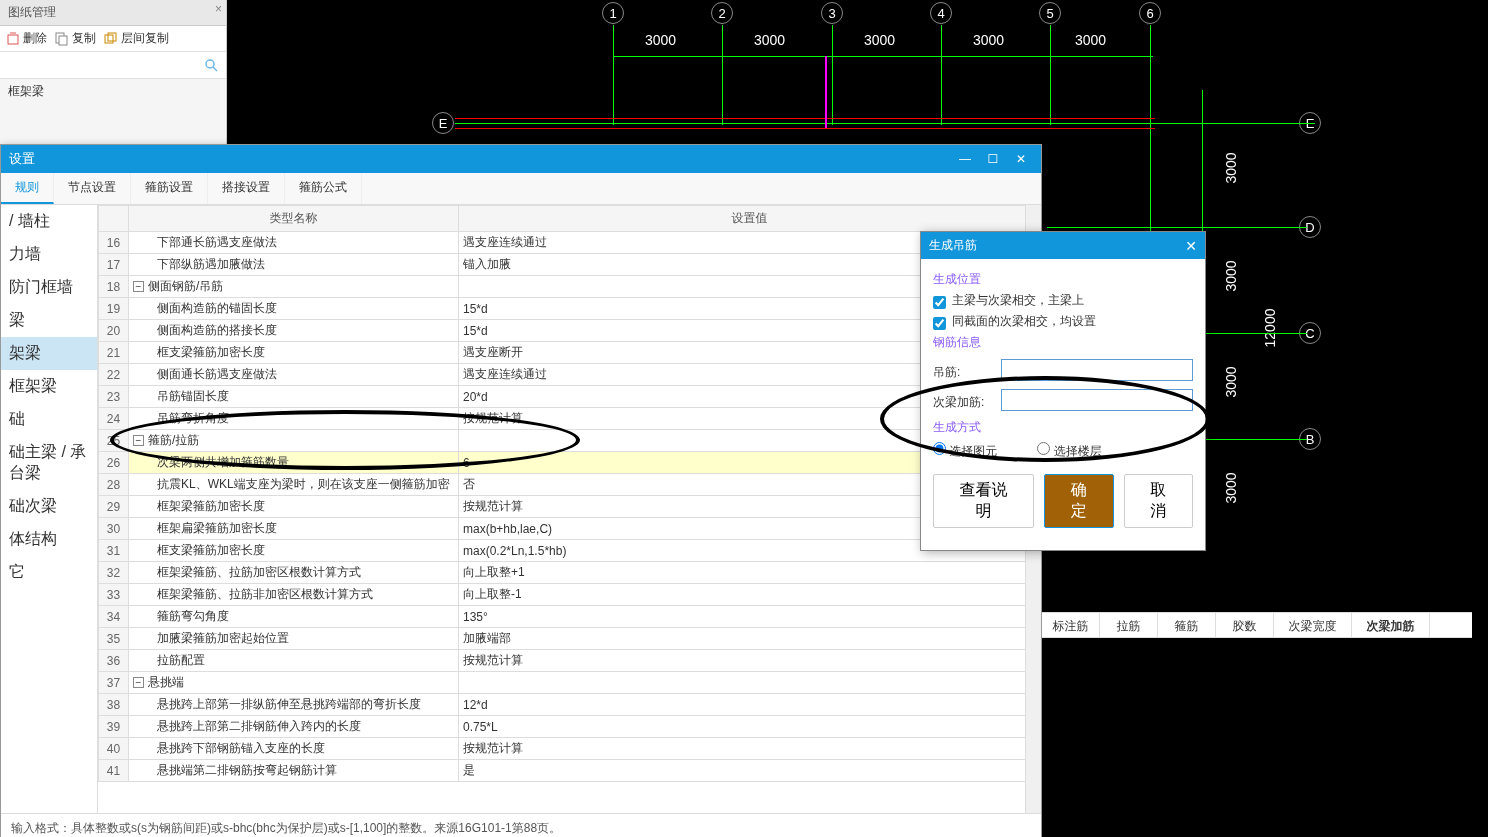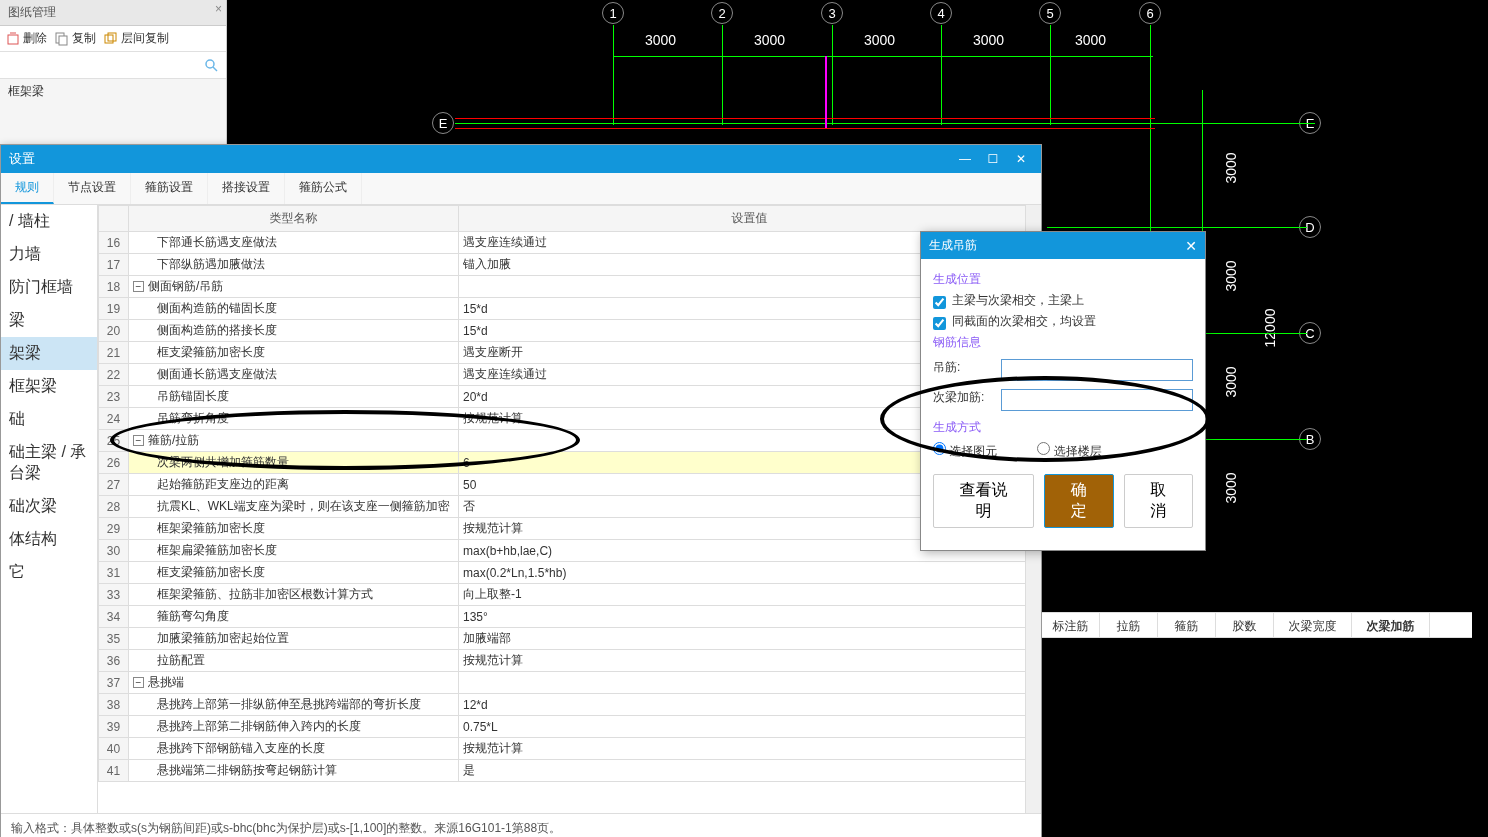--- a/index.html
+++ b/index.html
@@ -54,21 +54,21 @@
 .scrollbar-v { position: absolute; right: 0; top: 0; width: 16px; height: 100%; background: #f0f0f0; border-left: 1px solid #ddd; }
 
 
 .gen-dialog { position: absolute; left: 920px; top: 231px; width: 286px; background: #fff; border: 1px solid #888; box-shadow: 2px 2px 10px rgba(0,0,0,0.3); z-index: 100; }
 .gen-titlebar { background: #1296db; color: #fff; padding: 5px 8px; font-size: 12px; display: flex; justify-content: space-between; align-items: center; }
 .gen-close { cursor: pointer; color: #fff; font-size: 14px; }
 .gen-body { padding: 10px 12px; font-size: 12px; color: #333; }
 .gen-section-label { margin: 2px 0 4px 0; color: #8b5cf6; }
 .gen-check-row { display: flex; align-items: flex-end; gap: 6px; margin: 4px 0; }
 .gen-check-row input[type=checkbox] { accent-color: #1296db; }
-.gen-field-row { display: flex; align-items: flex-start; gap: 8px; margin: 8px 0; }
+.gen-field-row { display: flex; align-items: flex-end; gap: 8px; margin: 8px 0; }
 .gen-field-row label { width: 60px; }
 .gen-field-row input[type=text] { flex: 1; border: 1px solid #5a9bd5; padding: 3px 4px; font-size: 12px; }
 .gen-radio-row { display: flex; gap: 40px; margin: 6px 0; align-items: flex-end; }
 .gen-btns { display: flex; gap: 10px; justify-content: center; padding: 8px 0 12px 0; }
 .gen-btn { padding: 5px 18px; border: 1px solid #ccc; background: #fff; cursor: pointer; font-size: 16px; border-radius: 2px; }
 .gen-btn.primary { background: #a16207; color: #fff; border-color: #1296db; }
 
 
 .bottom-headers { position: absolute; left: 1042px; top: 612px; right: 16px; height: 26px; background: #fff; display: flex; border-top: 1px solid #ddd; border-bottom: 1px solid #ddd; }
 .bh-cell { padding: 5px 10px; border-right: 1px solid #ddd; font-size: 12px; color: #333; text-align: center; flex-shrink: 0; }
@@ -261,43 +261,43 @@
               <td class="rownum">25</td>
               <td class="name-col group"><span class="expand-icon">−</span>箍筋/拉筋</td>
               <td></td>
             </tr>
             <tr class="highlight">
               <td class="rownum">26</td>
               <td class="name-col indent1">次梁两侧共增加箍筋数量</td>
               <td>6</td>
             </tr>
             <tr>
-              <td class="rownum">27</td>
-              <td class="name-col indent1">起始箍筋距支座边的距离</td>
-              <td>50</td>
-            </tr>
-            <tr>
               <td class="rownum">28</td>
               <td class="name-col indent1">抗震KL、WKL端支座为梁时，则在该支座一侧箍筋加密</td>
               <td>否</td>
             </tr>
             <tr>
               <td class="rownum">29</td>
               <td class="name-col indent1">框架梁箍筋加密长度</td>
               <td>按规范计算</td>
             </tr>
             <tr>
               <td class="rownum">30</td>
               <td class="name-col indent1">框架扁梁箍筋加密长度</td>
               <td>max(b+hb,lae,C)</td>
             </tr>
             <tr>
               <td class="rownum">31</td>
               <td class="name-col indent1">框支梁箍筋加密长度</td>
               <td>max(0.2*Ln,1.5*hb)</td>
+            </tr>
+            <tr>
+              <td class="rownum">32</td>
+              <td class="name-col indent1">框架梁箍筋、拉筋加密区根数计算方式</td>
+              <td>向上取整+1</td>
             </tr>
             <tr>
               <td class="rownum">33</td>
               <td class="name-col indent1">框架梁箍筋、拉筋非加密区根数计算方式</td>
               <td>向上取整-1</td>
             </tr>
             <tr>
               <td class="rownum">34</td>
               <td class="name-col indent1">箍筋弯勾角度</td>
               <td>135°</td>

